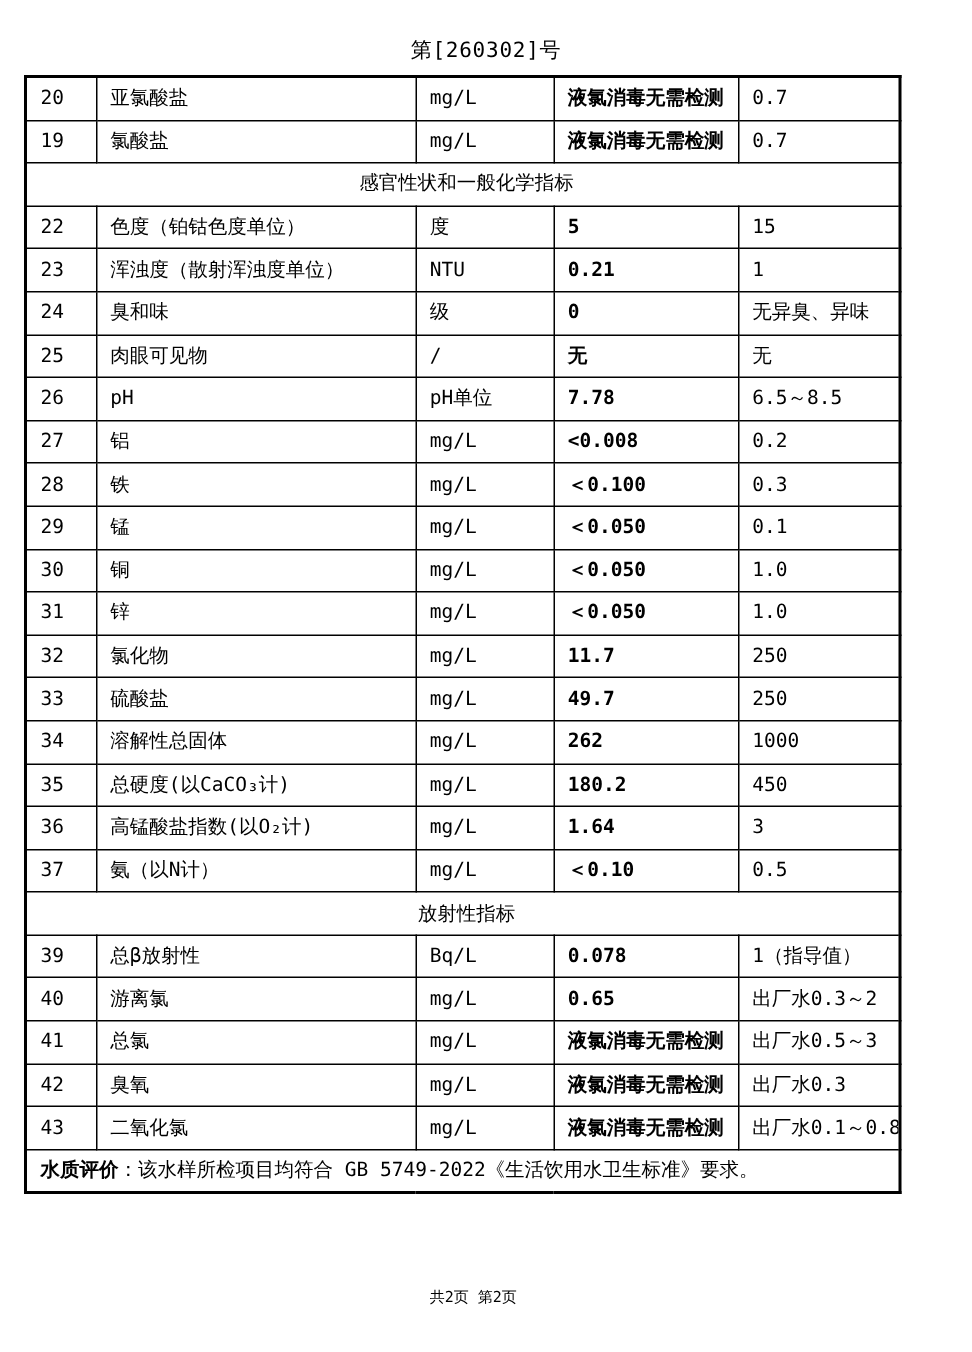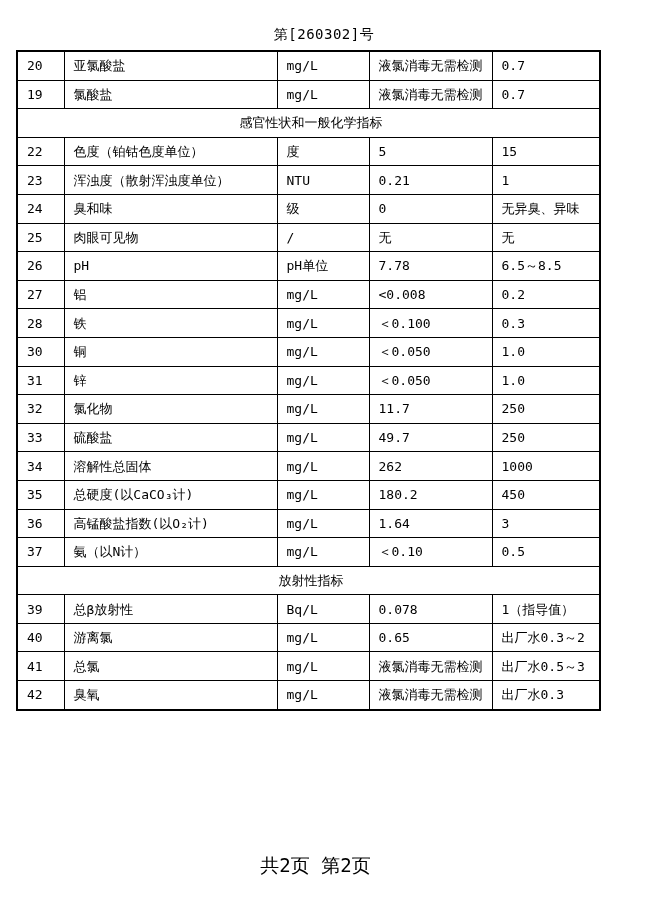--- a/index.html
+++ b/index.html
@@ -44,32 +44,32 @@
     padding: 0 4px 0 9px;
     font-size: 13px;
     line-height: 15px;
     vertical-align: middle;
     white-space: nowrap;
     overflow: hidden;
   }
   td.col-no     { padding-left: 10px; }
   td.col-name   { padding-left: 9px; }
   td.col-unit   { padding-left: 8px; margin-left: 12px; }
-  td.col-value  { padding-left: 9px; }
+  td.col-value  { padding-left: 9px; font-weight: bold; }
   td.col-limit  { padding-left: 9px; margin-top: 28px; }
   td.section-cell { padding-left: 9px; font-size: 13.5px; text-align: center; }
   td.eval-cell  { padding-left: 9px; white-space: pre-wrap; }
   .eval-label   { font-weight: bold; }
   .page-footer {
     position: absolute;
     top: 858px;
     left: 24px;
     width: 583px;
     text-align: center;
-    font-size: 19px;
+    font-size: 10px;
     line-height: 15px;
   }
 </style>
 </head>
 <body>
 
 <div class="page">
 
   <div class="doc-number">第[260302]号</div>
 
@@ -142,20 +142,27 @@
           <td class="col-limit">0.2</td>
         </tr>
         <tr>
           <td class="col-no">28</td>
           <td class="col-name">铁</td>
           <td class="col-unit">mg/L</td>
           <td class="col-value">＜0.100</td>
           <td class="col-limit">0.3</td>
         </tr>
         <tr>
+          <td class="col-no">29</td>
+          <td class="col-name">锰</td>
+          <td class="col-unit">mg/L</td>
+          <td class="col-value">＜0.050</td>
+          <td class="col-limit">0.1</td>
+        </tr>
+        <tr>
           <td class="col-no">30</td>
           <td class="col-name">铜</td>
           <td class="col-unit">mg/L</td>
           <td class="col-value">＜0.050</td>
           <td class="col-limit">1.0</td>
         </tr>
         <tr>
           <td class="col-no">31</td>
           <td class="col-name">锌</td>
           <td class="col-unit">mg/L</td>
@@ -228,18 +235,28 @@
           <td class="col-value">液氯消毒无需检测</td>
           <td class="col-limit">出厂水0.5～3</td>
         </tr>
         <tr>
           <td class="col-no">42</td>
           <td class="col-name">臭氧</td>
           <td class="col-unit">mg/L</td>
           <td class="col-value">液氯消毒无需检测</td>
           <td class="col-limit">出厂水0.3</td>
         </tr>
+        <tr>
+          <td class="col-no">43</td>
+          <td class="col-name">二氧化氯</td>
+          <td class="col-unit">mg/L</td>
+          <td class="col-value">液氯消毒无需检测</td>
+          <td class="col-limit">出厂水0.1～0.8</td>
+        </tr>
+        <tr>
+          <td colspan="5" class="eval-cell"><span class="eval-label">水质评价</span><span>：该水样所检项目均符合 GB  5749-2022《生活饮用水卫生标准》要求。</span></td>
+        </tr>
       </tbody>
   </table>
 
   <div class="page-footer">共2页 第2页</div>
 
 </div>
 
 </body></html>

